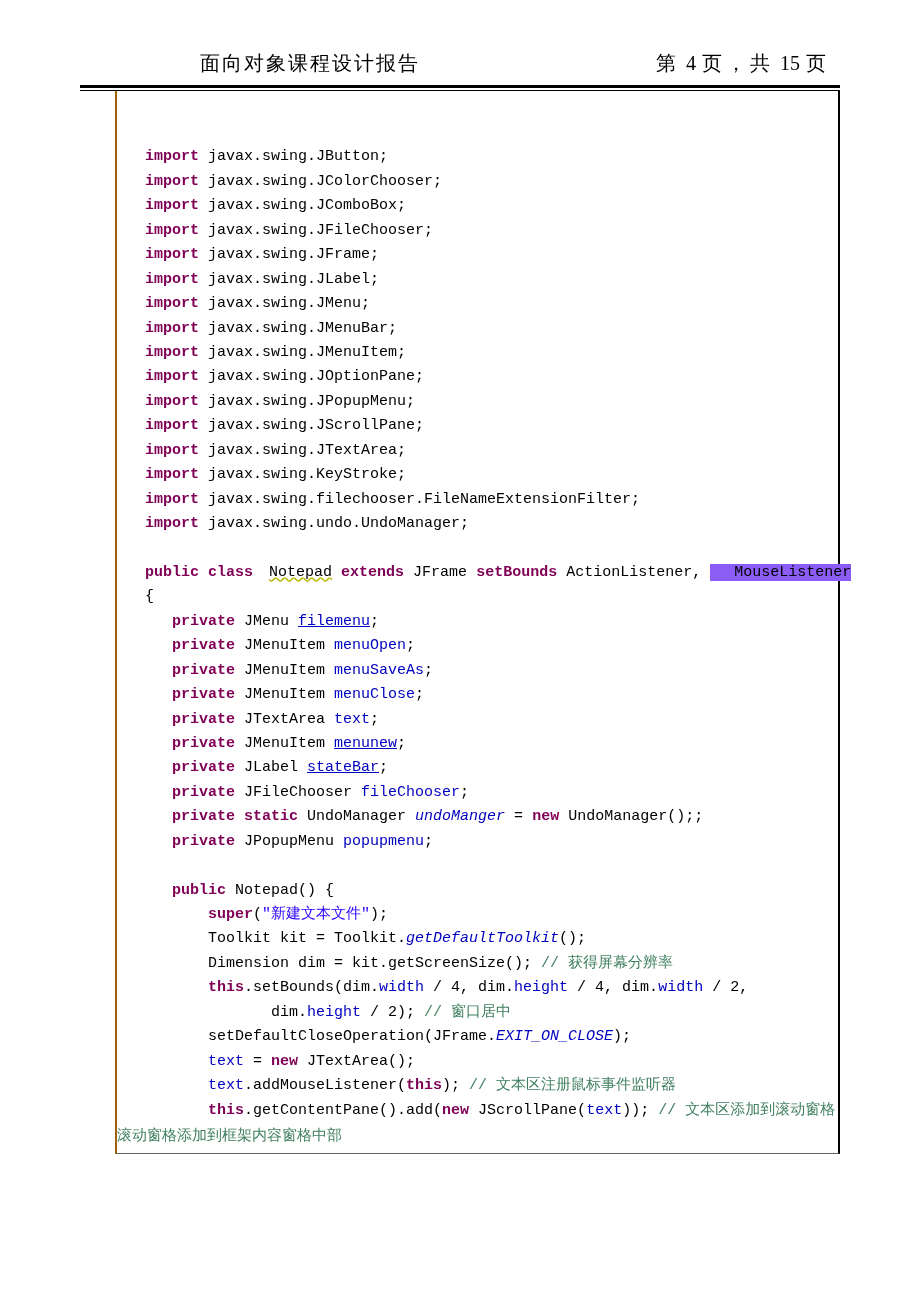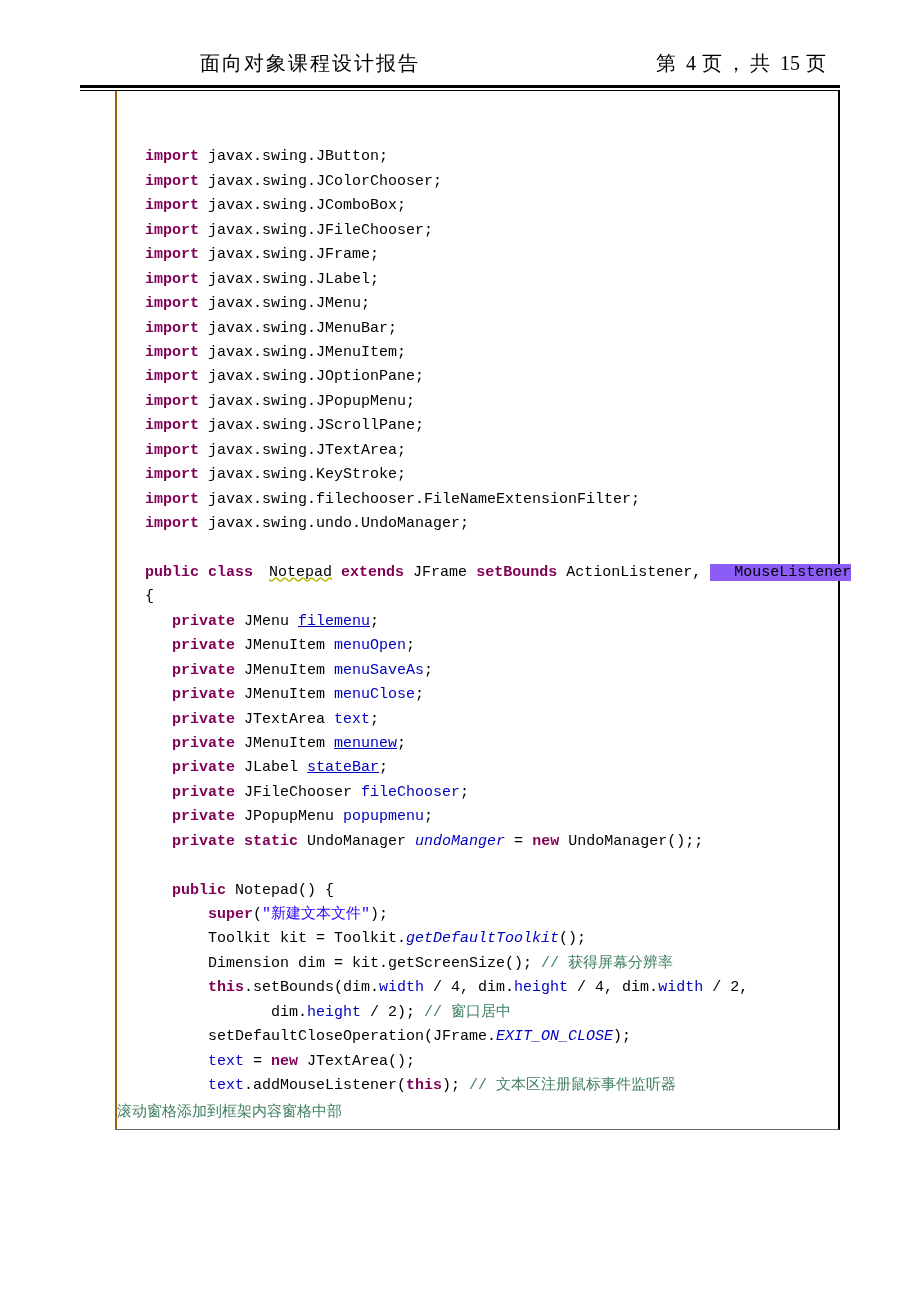--- a/index.html
+++ b/index.html
@@ -99,26 +99,27 @@
 <div class="code-line"><span class="keyword">public</span> <span class="keyword">class</span> <span class="underline squiggle">Notepad</span> <span class="keyword">extends</span><span> JFrame </span><span class="keyword">setBounds</span><span> ActionListener, </span><span class="highlight">MouseListener</span></div>
 <div class="code-line">{</div>
 <div class="code-line">   <span class="keyword">private</span><span> JMenu </span><span class="field underline">filemenu</span>;</div>
 <div class="code-line">   <span class="keyword">private</span><span> JMenuItem </span><span class="field">menuOpen</span>;</div>
 <div class="code-line">   <span class="keyword">private</span><span> JMenuItem </span><span class="field">menuSaveAs</span>;</div>
 <div class="code-line">   <span class="keyword">private</span><span> JMenuItem </span><span class="field">menuClose</span>;</div>
 <div class="code-line">   <span class="keyword">private</span><span> JTextArea </span><span class="field">text</span>;</div>
 <div class="code-line">   <span class="keyword">private</span><span> JMenuItem </span><span class="field underline">menunew</span>;</div>
 <div class="code-line">   <span class="keyword">private</span><span> JLabel </span><span class="field underline">stateBar</span>;</div>
 <div class="code-line">   <span class="keyword">private</span><span> JFileChooser </span><span class="field">fileChooser</span>;</div>
+<div class="code-line">   <span class="keyword">private</span> <span class="keyword">static</span><span> UndoManager </span><span class="static-field">undoManger</span> = <span class="keyword">new</span><span> UndoManager();;</span></div>
 <div class="code-line">   <span class="keyword">private</span><span> JPopupMenu </span><span class="field">popupmenu</span>;</div>
-<div class="code-line">   <span class="keyword">private</span> <span class="keyword">static</span><span> UndoManager </span><span class="static-field">undoManger</span> = <span class="keyword">new</span><span> UndoManager();;</span></div>
 <div class="code-line"> </div>
 <div class="code-line">   <span class="keyword">public</span><span> Notepad() {</span></div>
 <div class="code-line">       <span class="keyword">super</span>(<span class="string">"新建文本文件"</span>);</div>
 <div class="code-line"><span>       Toolkit kit = Toolkit.</span><span class="static-field">getDefaultToolkit</span><span>();</span></div>
 <div class="code-line"><span>       Dimension dim = kit.getScreenSize(); </span><span class="comment">// 获得屏幕分辨率</span></div>
 <div class="code-line">       <span class="keyword">this</span><span>.setBounds(dim.</span><span class="field">width</span><span> / 4, dim.</span><span class="field">height</span><span> / 4, dim.</span><span class="field">width</span><span> / 2,</span></div>
 <div class="code-line"><span>              dim.</span><span class="field">height</span><span> / 2); </span><span class="comment">// 窗口居中</span></div>
 <div class="code-line"><span>       setDefaultCloseOperation(JFrame.</span><span class="static-field">EXIT_ON_CLOSE</span><span>);</span></div>
 <div class="code-line">       <span class="field">text</span><span> = </span><span class="keyword">new</span><span> JTextArea();</span></div>
 <div class="code-line">       <span class="field">text</span><span>.addMouseListener(</span><span class="keyword">this</span><span>); </span><span class="comment">// 文本区注册鼠标事件监听器</span></div>
+<div class="code-line">       <span class="keyword">this</span><span>.getContentPane().add(</span><span class="keyword">new</span><span> JScrollPane(</span><span class="field">text</span><span>)); </span><span class="comment">// 文本区添加到滚动窗格</span></div>
 <div class="code-line overflow comment">滚动窗格添加到框架内容窗格中部</div>
 </div>
 
 </body></html>

